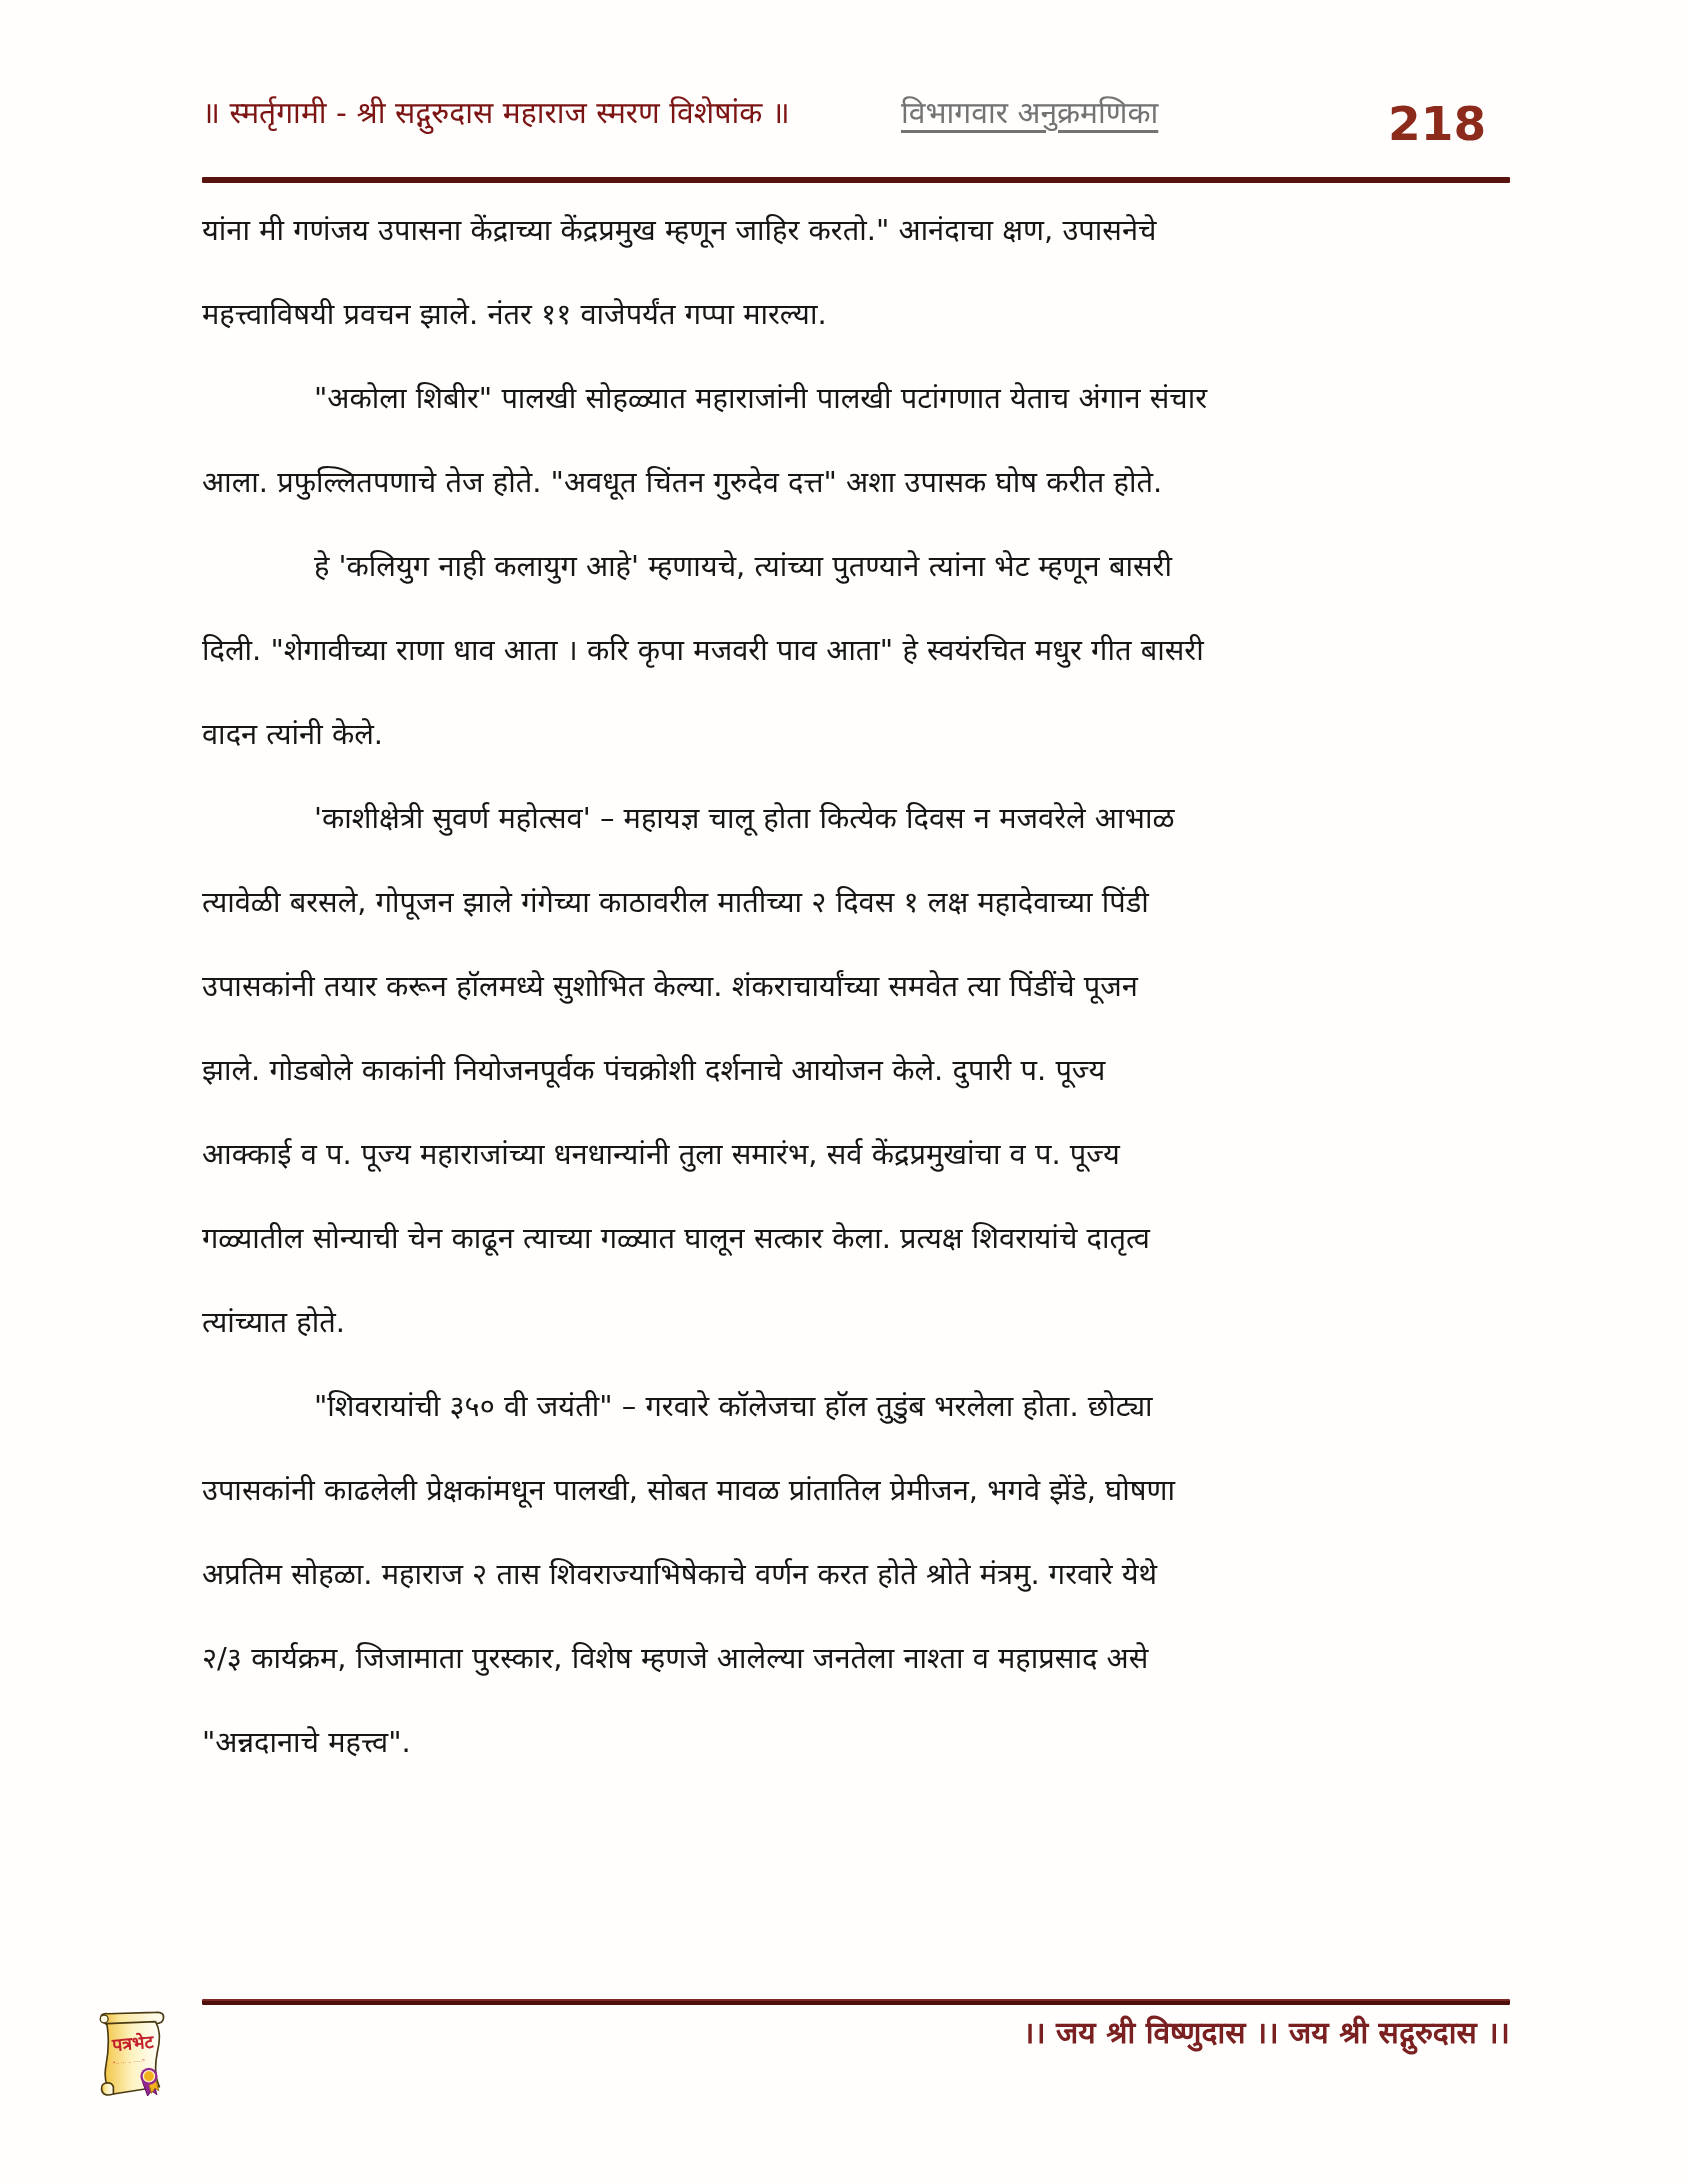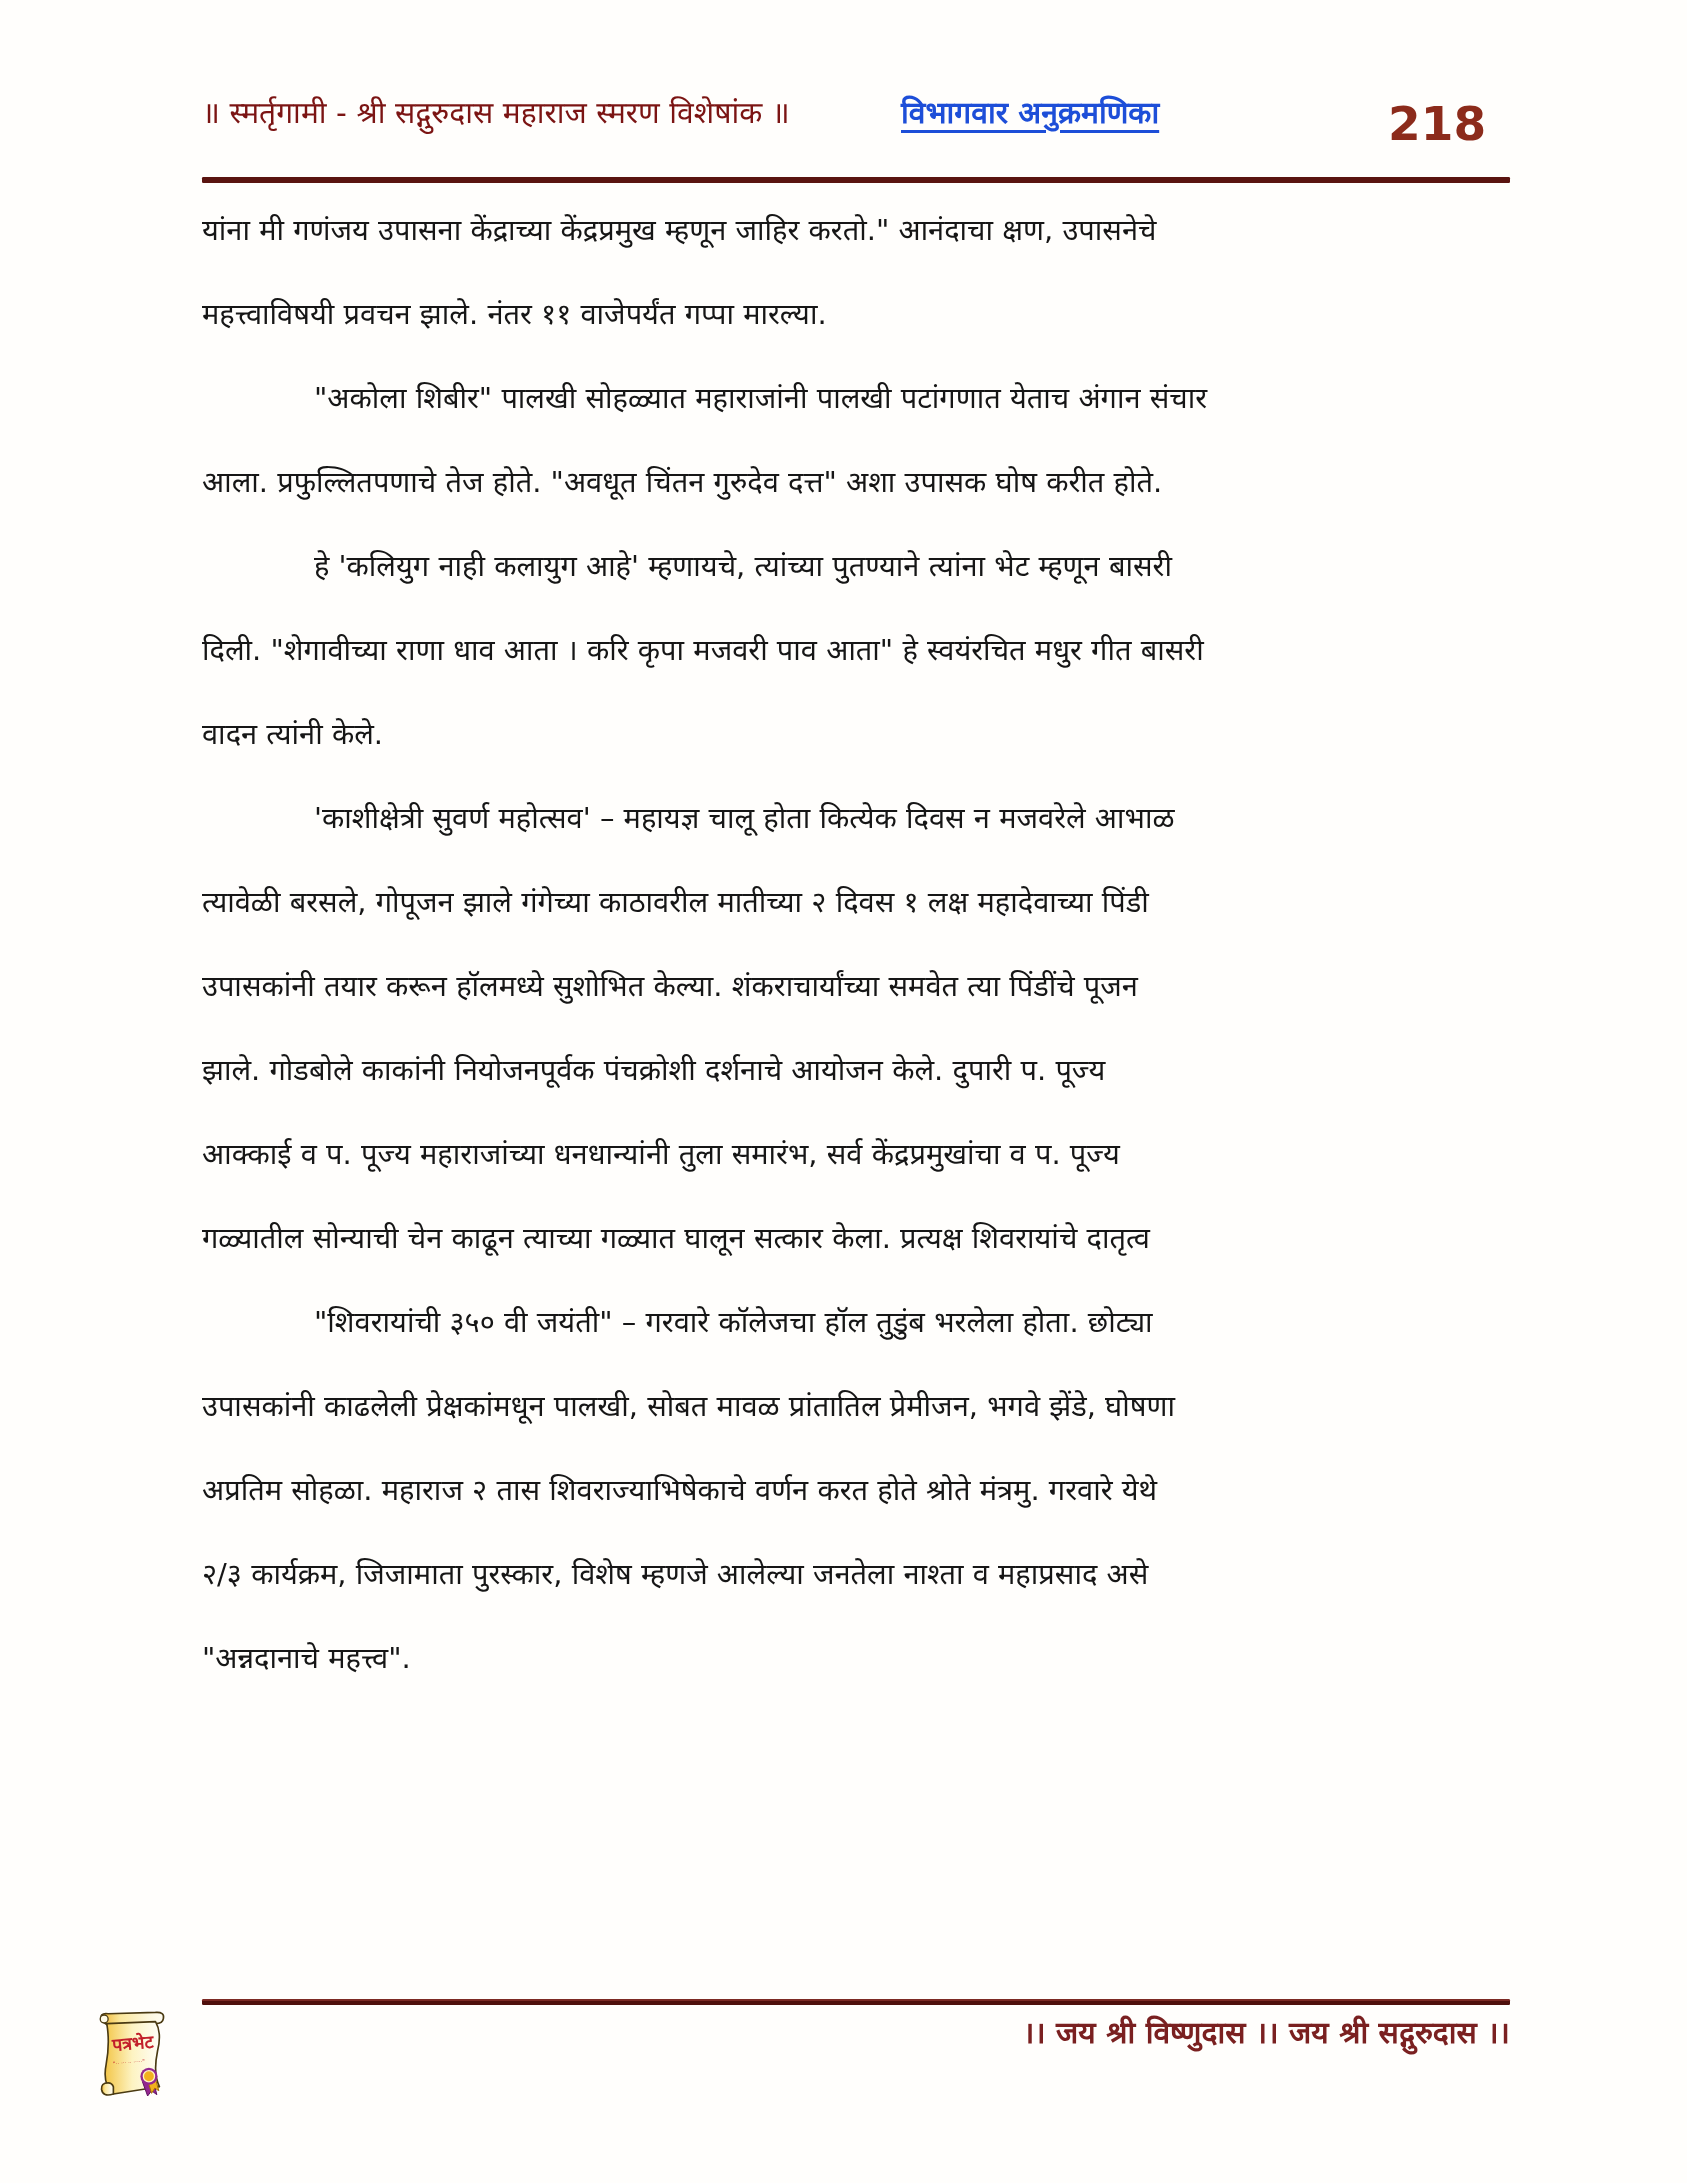--- a/index.html
+++ b/index.html
@@ -13,21 +13,21 @@
   }
   
   .header{position:absolute;left:202px;top:91px;width:1308px;height:53px;}
   .header-title{
     position:absolute;left:0;top:0;
     font-size:30px;font-weight:normal;color:#7b1413;
     white-space:nowrap;letter-spacing:0px;
   }
   .header-link{
     position:absolute;left:699px;top:0;
-    font-size:30px;font-weight:bold;color:#1d4ed8;
+    font-size:30px;font-weight:normal;color:#737373;
     white-space:nowrap;
     text-decoration:underline;
     text-decoration-thickness:2.6px;
     text-underline-offset:6.6px;
     cursor:pointer;
     text-align:center;
   }
   .page-number{
     position:absolute;left:1186px;top:5.3px;
     font-size:47px;font-weight:bold;color:#8c2b1b;
@@ -81,20 +81,21 @@
       <div class="text-line">आला. प्रफुल्लितपणाचे तेज होते. "अवधूत चिंतन गुरुदेव दत्त" अशा उपासक घोष करीत होते.</div>
       <div class="text-line indent">हे 'कलियुग नाही कलायुग आहे' म्हणायचे, त्यांच्या पुतण्याने त्यांना भेट म्हणून बासरी</div>
       <div class="text-line">दिली. "शेगावीच्या राणा धाव आता । करि कृपा मजवरी पाव आता" हे स्वयंरचित मधुर गीत बासरी</div>
       <div class="text-line">वादन त्यांनी केले.</div>
       <div class="text-line indent">'काशीक्षेत्री सुवर्ण महोत्सव' – महायज्ञ चालू होता कित्येक दिवस न मजवरेले आभाळ</div>
       <div class="text-line">त्यावेळी बरसले, गोपूजन झाले गंगेच्या काठावरील मातीच्या २ दिवस १ लक्ष महादेवाच्या पिंडी</div>
       <div class="text-line">उपासकांनी तयार करून हॉलमध्ये सुशोभित केल्या. शंकराचार्यांच्या समवेत त्या पिंडींचे पूजन</div>
       <div class="text-line">झाले. गोडबोले काकांनी नियोजनपूर्वक पंचक्रोशी दर्शनाचे आयोजन केले. दुपारी प. पूज्य</div>
       <div class="text-line">आक्काई व प. पूज्य महाराजांच्या धनधान्यांनी तुला समारंभ, सर्व केंद्रप्रमुखांचा व प. पूज्य</div>
       <div class="text-line">गळ्यातील सोन्याची चेन काढून त्याच्या गळ्यात घालून सत्कार केला. प्रत्यक्ष शिवरायांचे दातृत्व</div>
+      <div class="text-line">त्यांच्यात होते.</div>
       <div class="text-line indent">"शिवरायांची ३५० वी जयंती" – गरवारे कॉलेजचा हॉल तुडुंब भरलेला होता. छोट्या</div>
       <div class="text-line">उपासकांनी काढलेली प्रेक्षकांमधून पालखी, सोबत मावळ प्रांतातिल प्रेमीजन, भगवे झेंडे, घोषणा</div>
       <div class="text-line">अप्रतिम सोहळा. महाराज २ तास शिवराज्याभिषेकाचे वर्णन करत होते श्रोते मंत्रमु. गरवारे येथे</div>
       <div class="text-line">२/३ कार्यक्रम, जिजामाता पुरस्कार, विशेष म्हणजे आलेल्या जनतेला नाश्ता व महाप्रसाद असे</div>
       <div class="text-line">"अन्नदानाचे महत्त्व".</div>
     </div>
 
   <div class="rule rule-bottom"></div>
   <div class="footer-blessing">।। जय श्री विष्णुदास ।। जय श्री सद्गुरुदास ।।</div>
 

